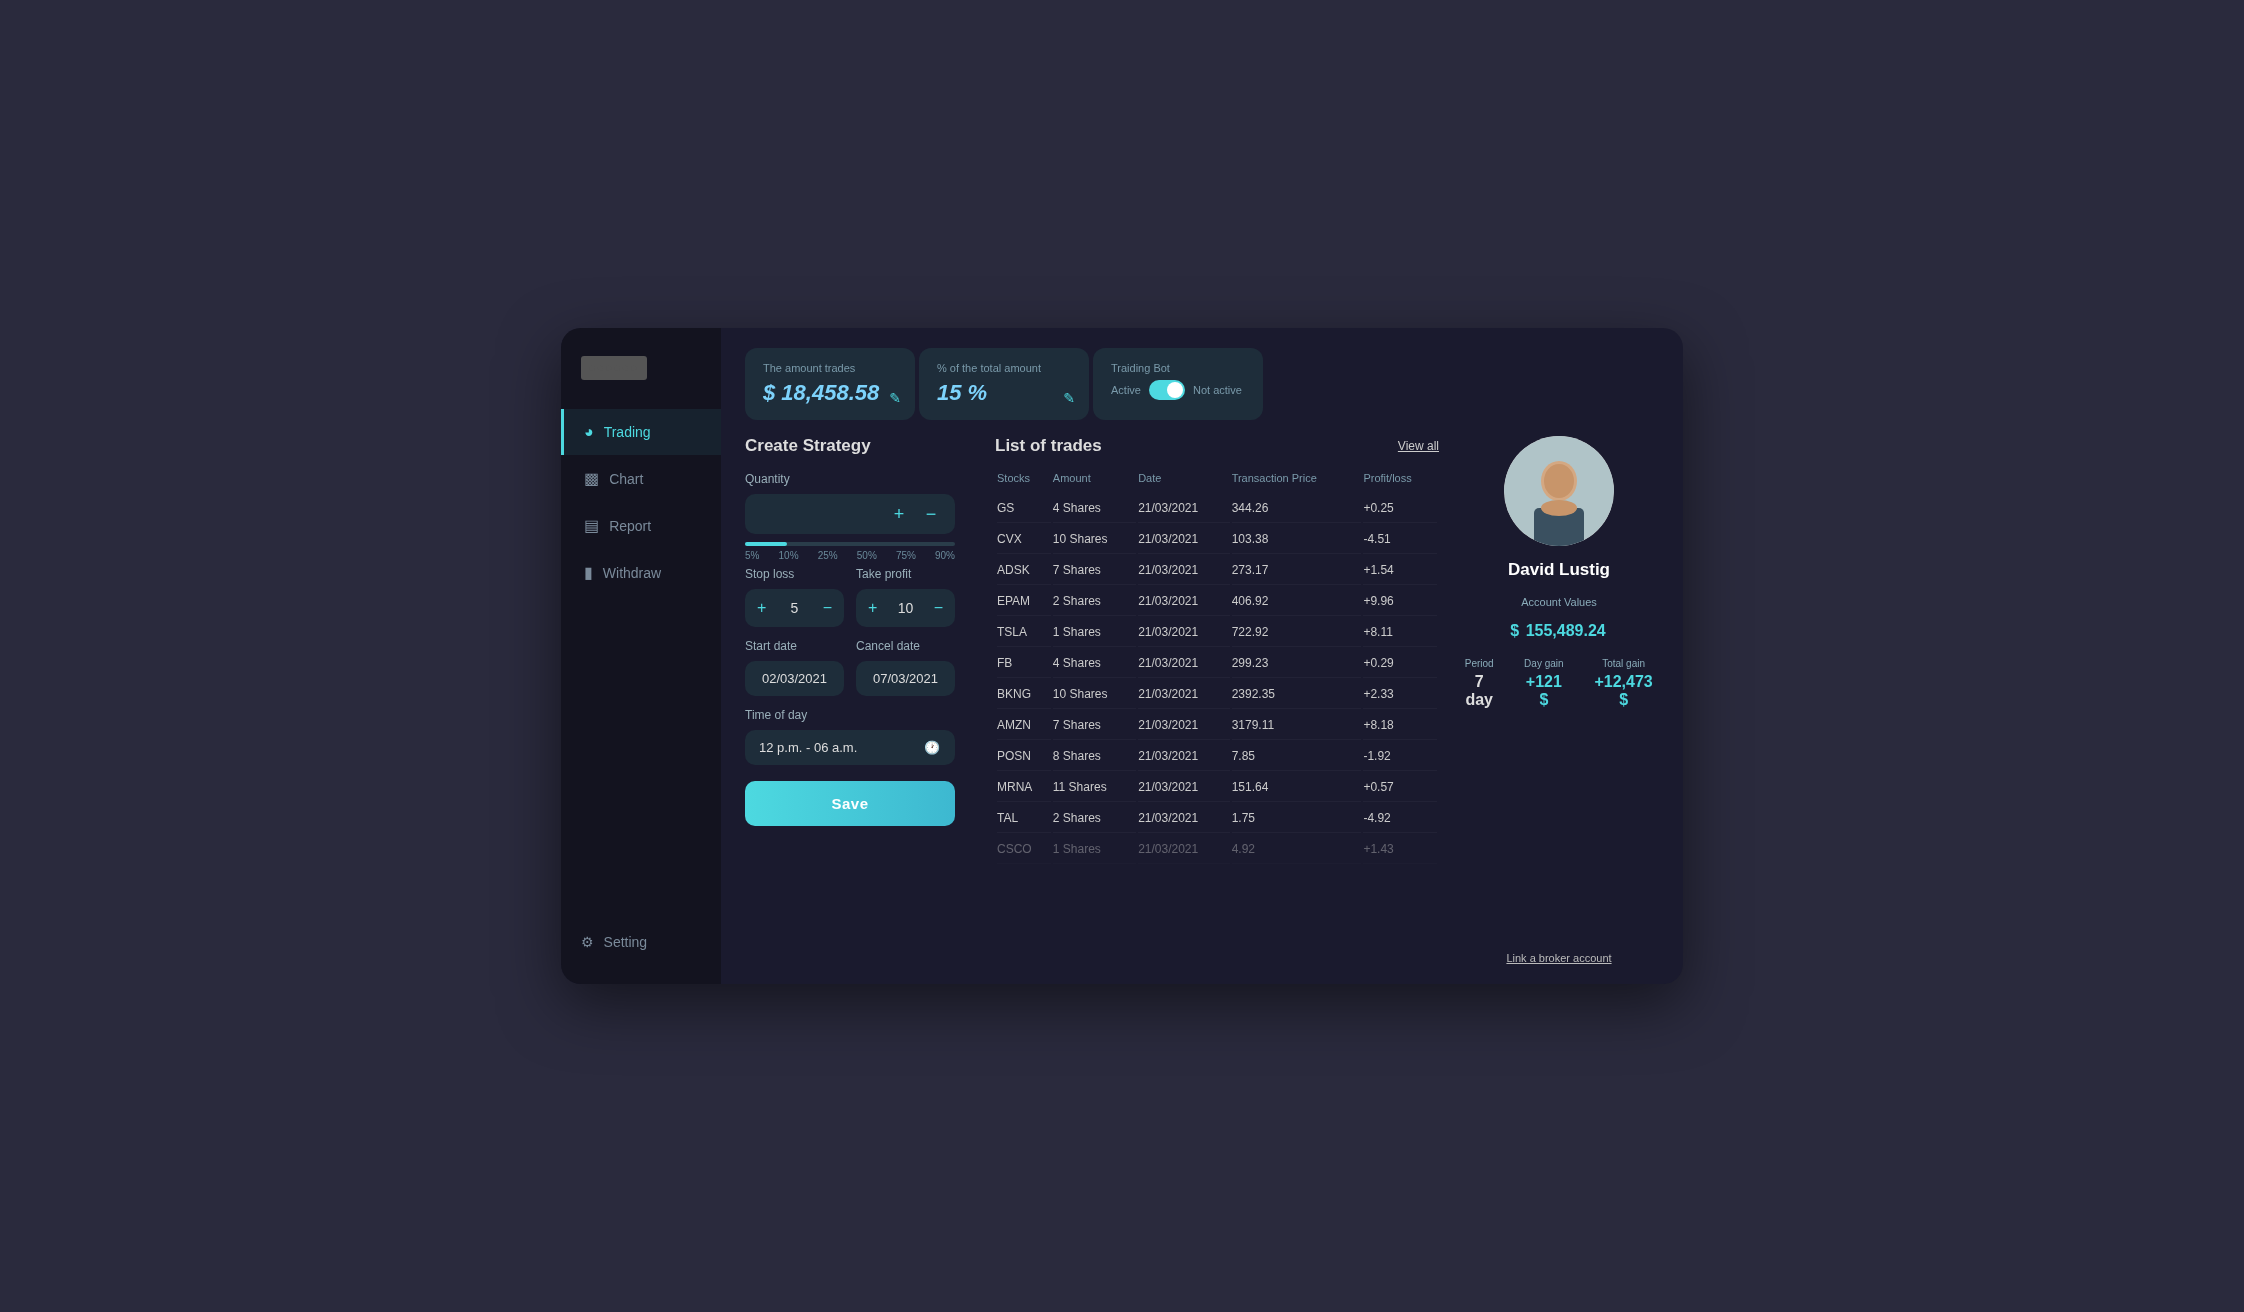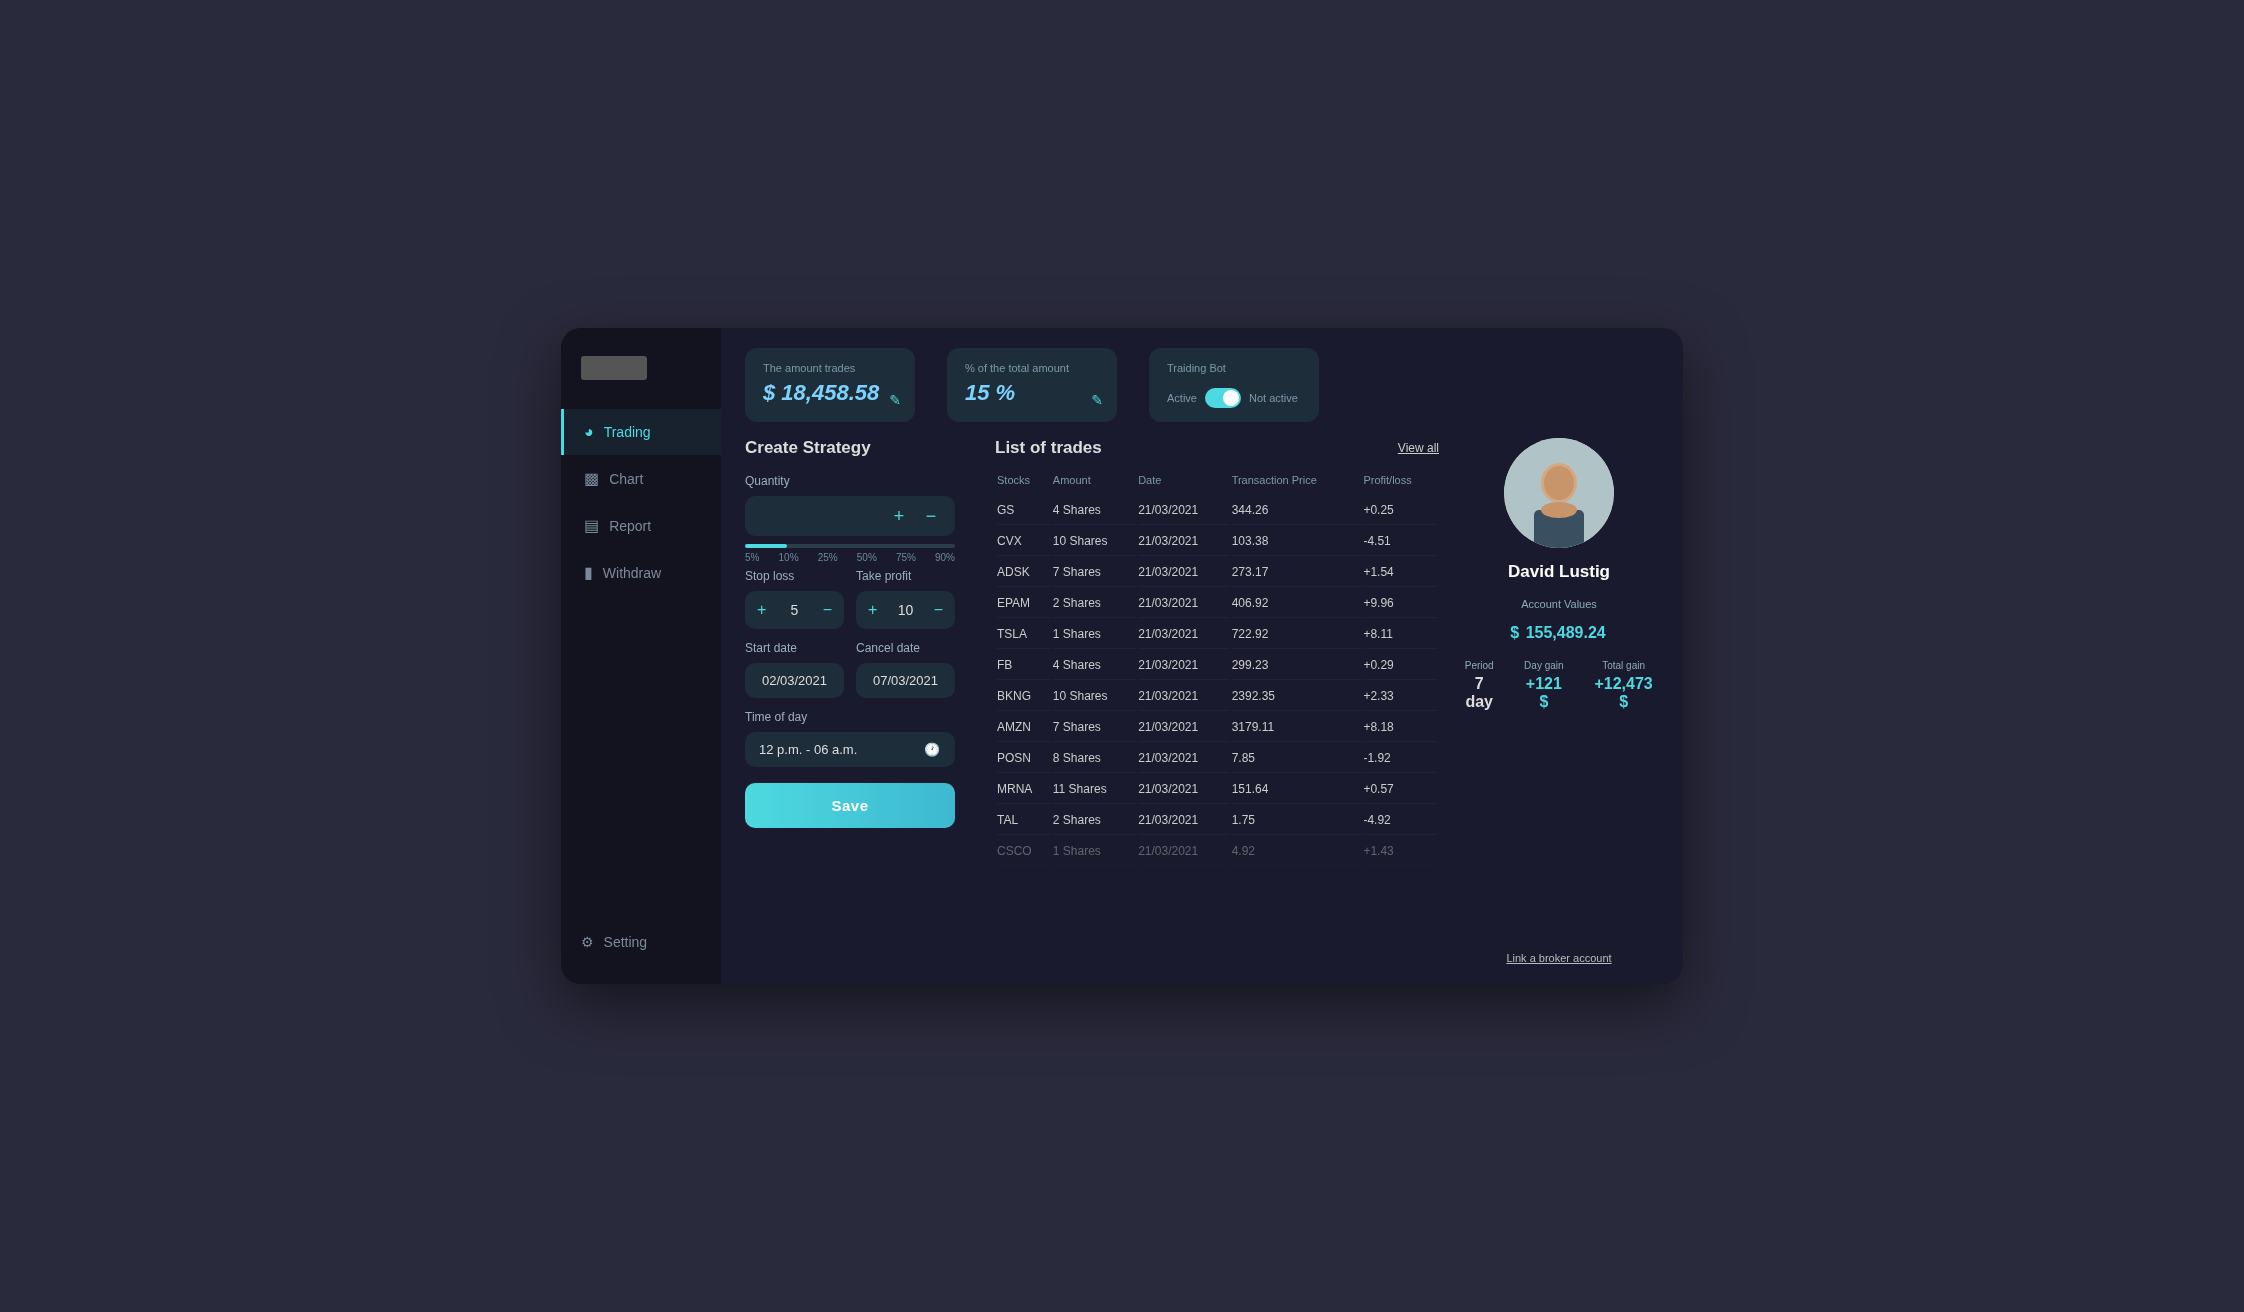--- a/index.html
+++ b/index.html
@@ -71,21 +71,21 @@
     
     .main-content {
       flex: 1;
       display: flex;
       flex-direction: column;
       overflow: hidden;
     }
     
     .top-stats {
       display: flex;
-      gap: 32px;
+      gap: 4px;
       padding: 20px 24px 16px;
       flex-shrink: 0;
     }
     .stat-card {
       background: #1e2d3a;
       border-radius: 12px;
       padding: 14px 18px;
       min-width: 170px;
       position: relative;
     }
@@ -105,21 +105,21 @@
       right: 14px;
       bottom: 14px;
       color: #4dd9e0;
       font-size: 14px;
       cursor: pointer;
     }
     .toggle-container {
       display: flex;
       align-items: center;
       gap: 8px;
-      margin-top: 14px;
+      margin-top: 6px;
     }
     .toggle-label { color: #7a9aaa; font-size: 11px; }
     .toggle {
       width: 36px;
       height: 20px;
       background: #4dd9e0;
       border-radius: 10px;
       position: relative;
       cursor: pointer;
     }

